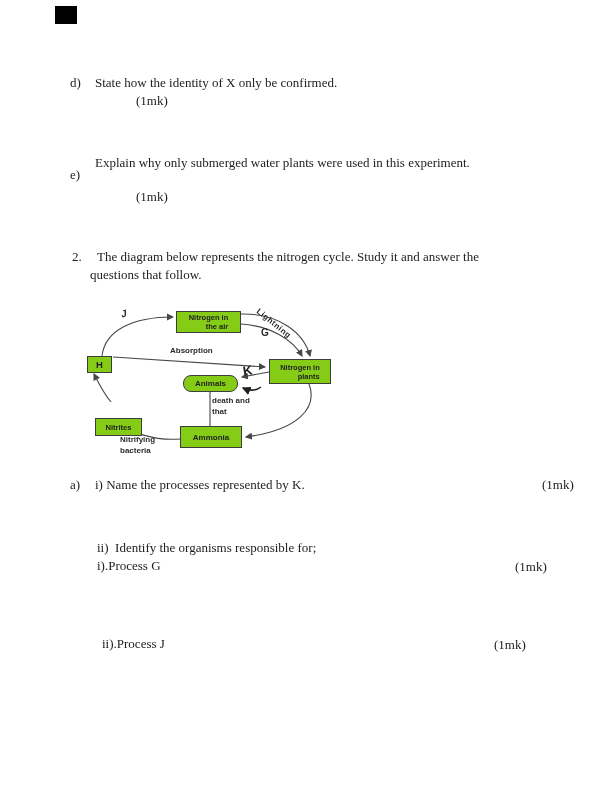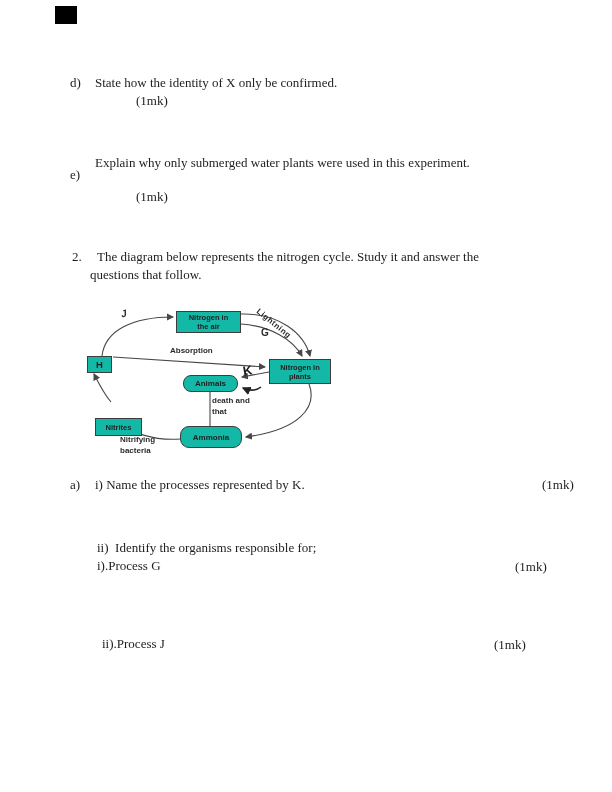--- a/index.html
+++ b/index.html
@@ -7,36 +7,36 @@
     width:612px;height:792px;background:#ffffff;position:relative;
     font-family:"Liberation Serif", serif;color:#1d1d1d;overflow:hidden;
   }
   .line{position:absolute;font-size:13px;line-height:18px;white-space:pre;}
   .marks{position:absolute;font-size:13px;line-height:18px;white-space:pre;margin-left:28px;}
   .corner-mark{position:absolute;left:55px;top:6px;width:22px;height:18px;background:#000;}
   
   .diagram{position:absolute;left:85px;top:300px;width:256px;height:165px;}
   .diagram svg{position:absolute;left:0;top:0;}
   .dbox{
-    position:absolute;border:1.3px solid #3d3d3d;background:#14b8a6;
-    display:flex;align-items:center;justify-content:center;text-align:center;
+    position:absolute;border:1.3px solid #3d3d3d;background:#84cc16;
+    display:flex;align-items:center;justify-content:center;text-align:right;
     font-family:"Liberation Sans", sans-serif;font-weight:bold;
     font-size:7.5px;line-height:9px;color:#222;white-space:pre-line;
     box-sizing:border-box;
   }
   .dlabel{
     position:absolute;font-family:"Liberation Sans", sans-serif;font-weight:bold;
     font-size:8px;line-height:11px;color:#2b2b2b;white-space:pre-line;
   }
   .box-nitrogen-air{left:91px;top:11px;width:65px;height:22px;}
   .box-h{left:2px;top:56px;width:25px;height:17px;font-size:9.5px;}
   .box-nitrogen-plants{left:184px;top:59px;width:62px;height:25px;}
   .box-animals{left:98px;top:75px;width:55px;height:17px;font-size:8px;border-radius:8px;}
   .box-nitrites{left:10px;top:118px;width:47px;height:18px;}
-  .box-ammonia{left:95px;top:126px;width:62px;height:22px;font-size:8px;border-radius:9px;}
+  .box-ammonia{left:95px;top:126px;width:62px;height:22px;font-size:8px;}
   .lbl-j{left:36px;top:8px;font-size:10px;font-style:italic;transform:rotate(-12deg);}
   .lbl-lightning{left:176px;top:6px;transform:rotate(39deg);transform-origin:0 0;letter-spacing:.6px;}
   .lbl-g{left:176px;top:27px;font-size:10px;}
   .lbl-absorption{left:85px;top:45px;}
   .lbl-death-decay{left:127px;top:95px;}
   .lbl-nitrifying{left:35px;top:134px;}
   .lbl-k{left:158px;top:65px;font-size:13px;color:#1b1b1b;transform:rotate(-10deg);}
 </style>
 </head>
 <body>

